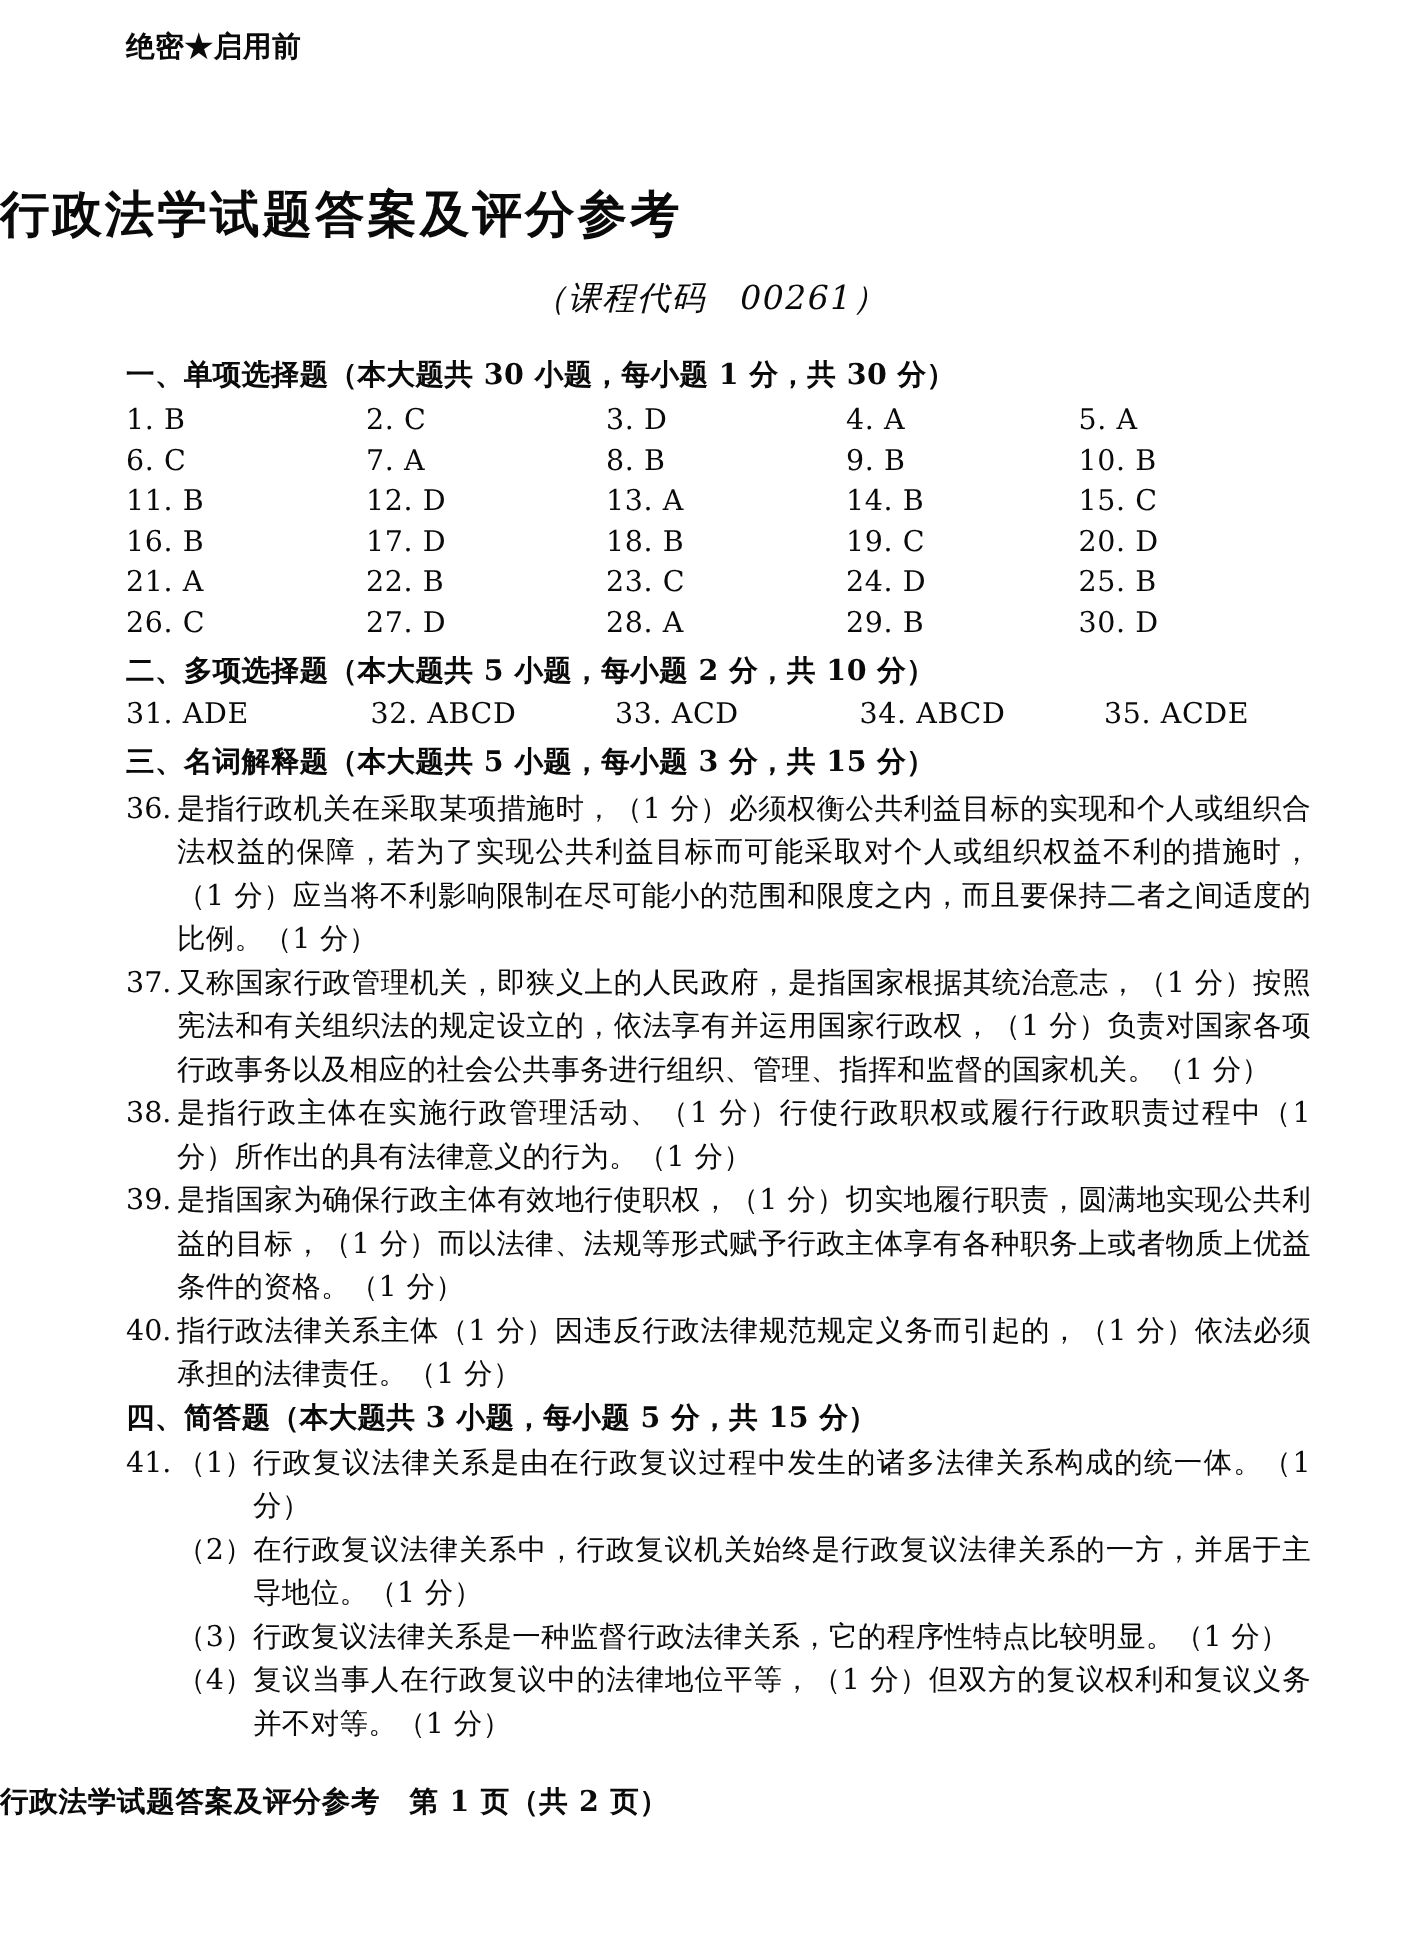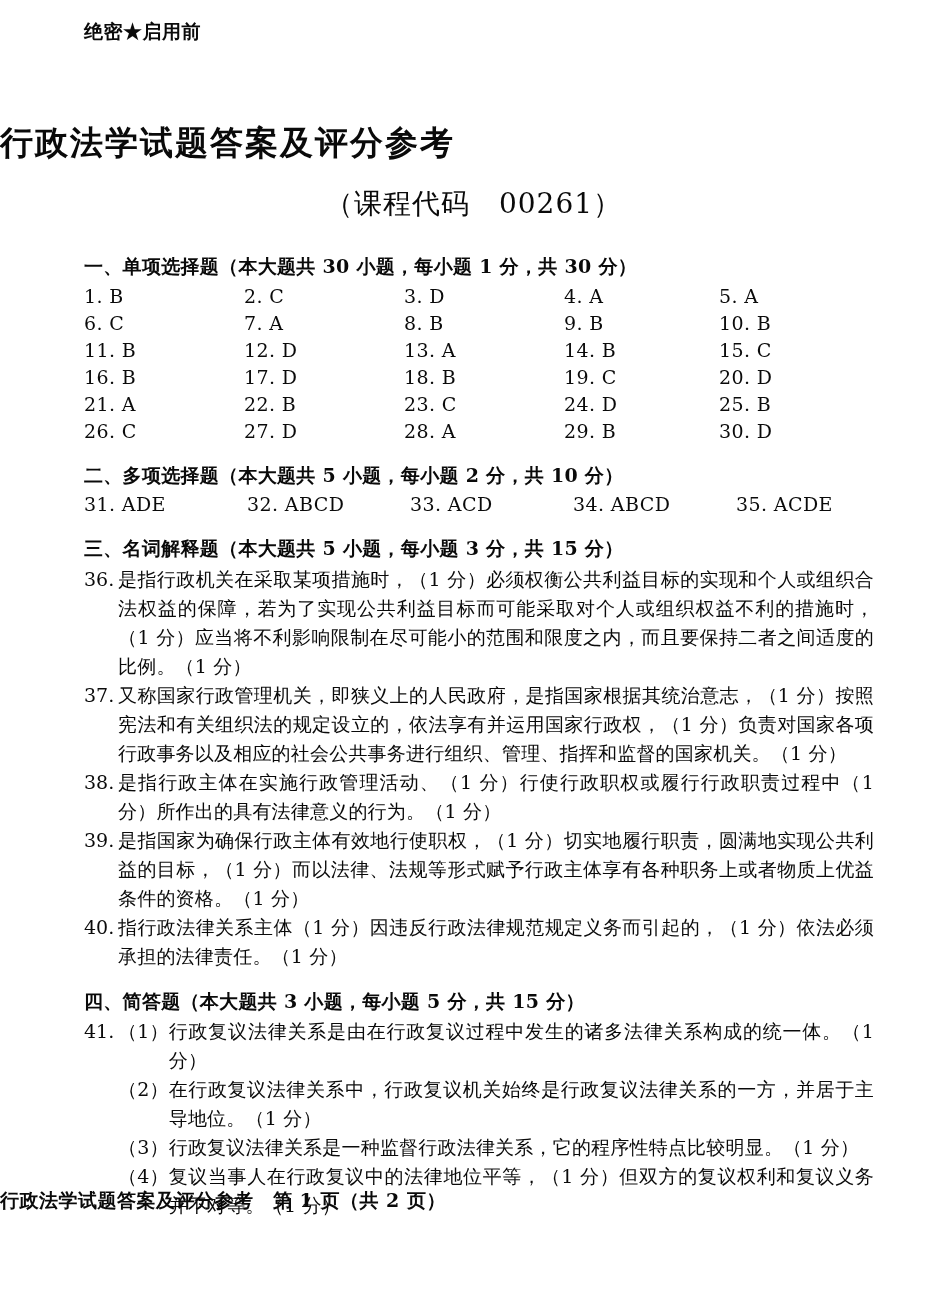--- a/index.html
+++ b/index.html
@@ -60,41 +60,42 @@
     letter-spacing: 2px;
     line-height: 1.25;
     white-space: nowrap;
   }
   .course-code {
     position: absolute;
     left: 0;
     top: 186px;
     width: 947px;
     text-align: center;
-    font-size: 28px;
+    font-size: 22px;
     font-weight: 400;
     letter-spacing: 1px;
     line-height: 1.25;
     white-space: nowrap;
+    font-style: italic;
   }
 
   
   .body-flow {
     position: absolute;
     left: 84px;
     top: 236px;
     width: 790px;
   }
 
   .section-head {
     font-size: 19px;
     font-weight: 700;
     letter-spacing: 0.3px;
     line-height: 1.5;
-    margin: 16px 0 2px 0;
+    margin: 0 0 2px 0;
     white-space: nowrap;
   }
 
   
   .ans-grid {
     display: grid;
     grid-template-columns: 160px 160px 160px 155px 155px;
     row-gap: 0px;
     margin: 2px 0 4px 0;
   }

